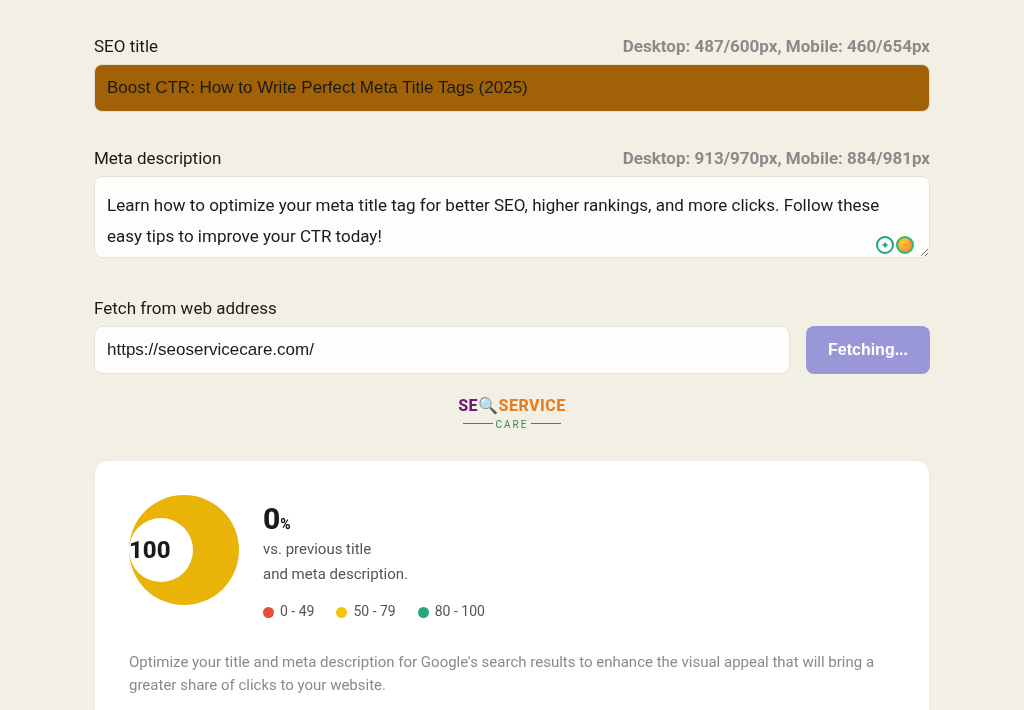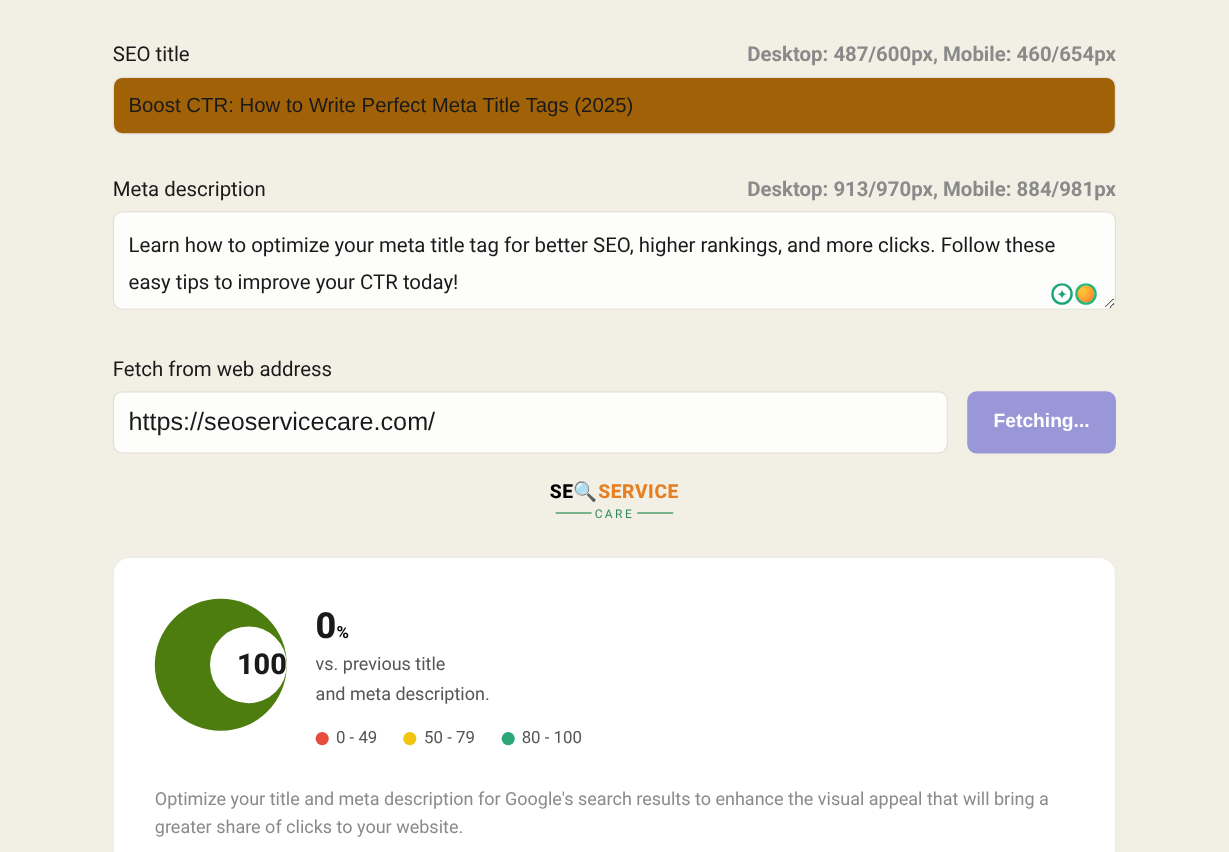--- a/index.html
+++ b/index.html
@@ -77,41 +77,41 @@
   .fetch-row {
     display: flex;
     gap: 16px;
     align-items: stretch;
   }
   .fetch-input {
     flex: 1;
     padding: 13px 12px;
     border: 1px solid #e2e0d8;
     border-radius: 8px;
-    font-size: 21px;
+    font-size: 17px;
     color: #1a1a1a;
     background: #fdfdfb;
     outline: none;
   }
   .fetch-btn {
     background: #9a97d8;
     color: #fff;
     border: none;
     border-radius: 8px;
     padding: 0 22px;
     font-size: 16px;
     font-weight: 700;
     cursor: pointer;
   }
   .logo-row {
     text-align: center;
     margin: 22px 0 28px 0;
   }
   .logo-text { font-weight: 800; font-size: 16px; letter-spacing: 0.5px; }
-  .logo-seo { color: #000000; }
+  .logo-seo { color: #701a75; }
   .logo-service { color: #e67e22; }
   .logo-care { color: #2e8b57; font-size: 10px; letter-spacing: 2px; display:block; }
   .logo-care-wrap { display:inline-block; text-align:center; }
   .logo-hr { display:inline-block; width:30px; height:1px; background:#2e8b57; vertical-align:middle; margin:0 3px;}
   .card {
     background: #fff;
     border-radius: 14px;
     padding: 34px 34px 24px 34px;
     border: 1px solid #ececec;
   }
@@ -122,22 +122,22 @@
     margin-bottom: 26px;
   }
   .score-row {
     display: flex;
     gap: 24px;
     align-items: flex-start;
     margin-bottom: 32px;
   }
   .score-ring {
     width: 110px; height: 110px; border-radius: 50%;
-    background: #4d7c0f;
-    display: flex; align-items: center; justify-content: flex-end;
+    background: #eab308;
+    display: flex; align-items: center; justify-content: flex-start;
     position: relative;
     flex-shrink: 0;
   }
   .score-ring::after {
     content: '';
     position: absolute;
     width: 64px; height: 64px; border-radius: 50%;
     background: #fff;
   }
   .score-value {

